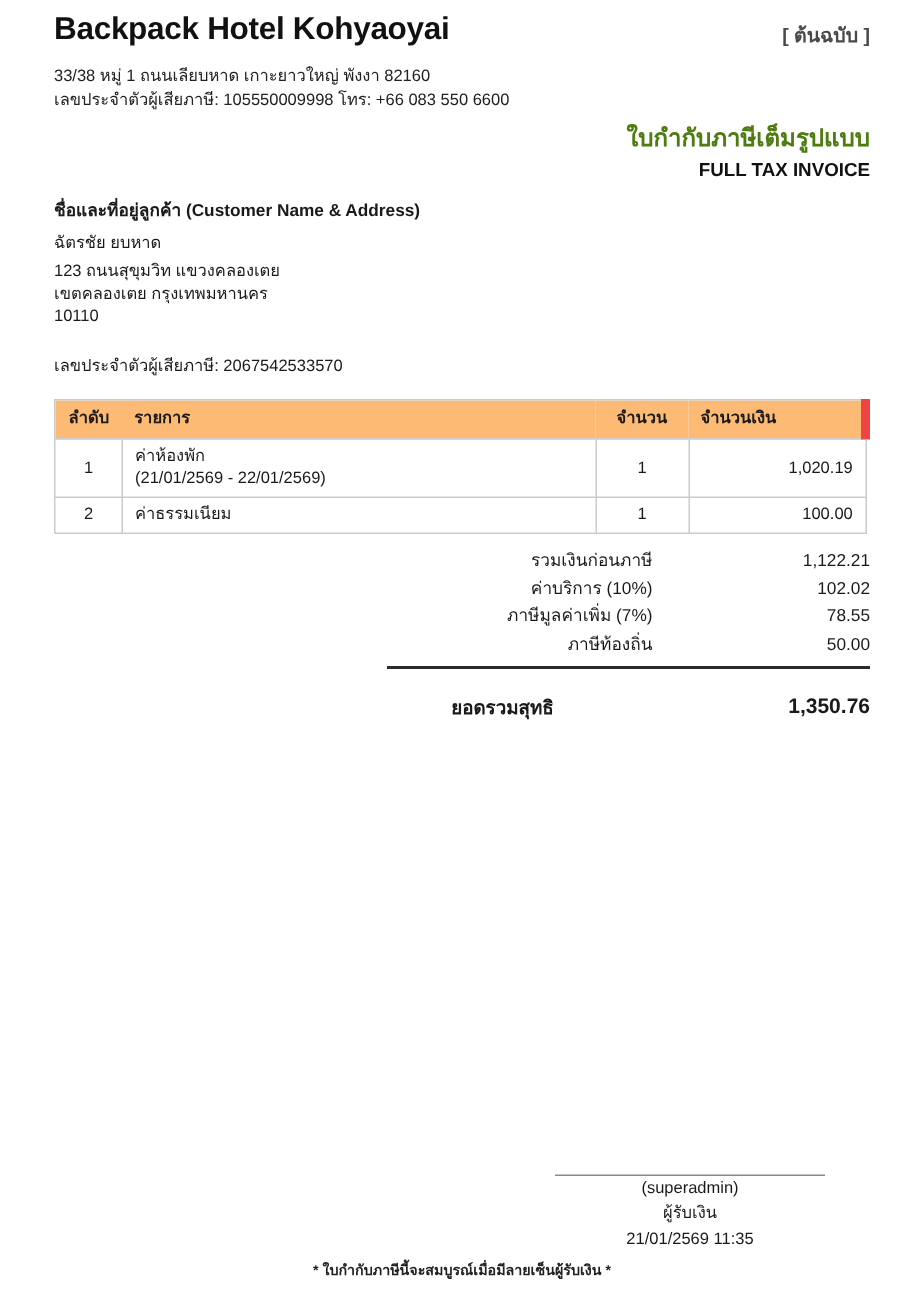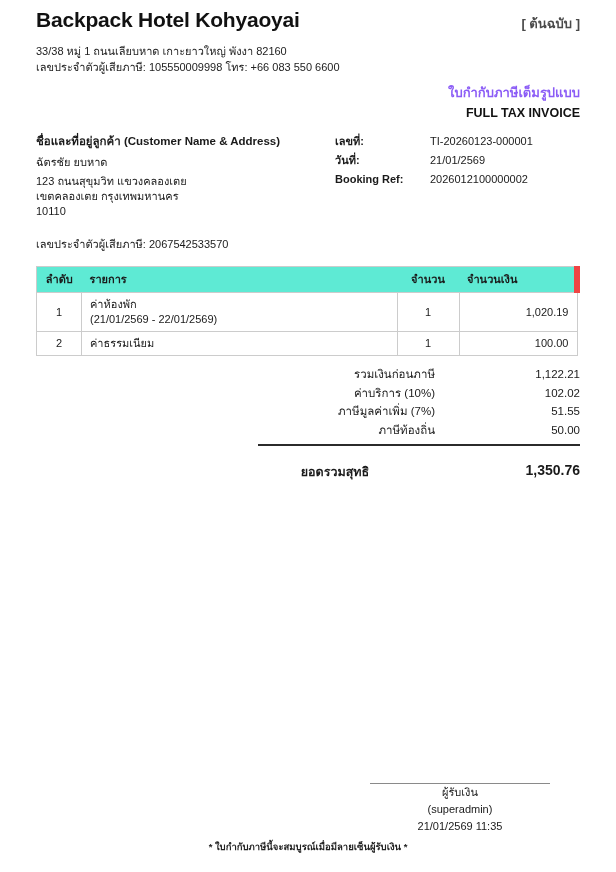--- a/index.html
+++ b/index.html
@@ -16,37 +16,37 @@
     background: #ffffff;
     padding: 8px 36px 0 36px;
     overflow: hidden;
   }
   
   .top-row { display: flex; justify-content: space-between; align-items: flex-start; }
   .hotel-name { font-size: 21px; font-weight: 700; color: #111; letter-spacing: -0.2px; }
   .copy-badge { font-size: 13px; font-weight: 700; color: #4a4a4a; margin-top: 5px; }
   .seller-address { margin-top: 9px; line-height: 16px; color: #222; }
   .doc-title { text-align: right; margin-top: 6px; }
-  .doc-title-th { font-size: 13px; font-weight: 700; line-height: 24px; color: #8b5cf6; }
+  .doc-title-th { font-size: 16px; font-weight: 700; line-height: 24px; color: #4d7c0f; }
   .doc-title-en { font-size: 12.5px; font-weight: 700; line-height: 16px; color: #111; }
   
   .info-row { display: flex; margin-top: 11px; }
   .customer-block { width: 299px; }
   .cust-section-label { font-size: 11.5px; font-weight: 700; line-height: 18px; margin-bottom: 3px; }
   .cust-name { line-height: 18px; margin-bottom: 3px; }
   .cust-addr { line-height: 15px; }
   .meta-block { flex: 1; }
   .meta-row { display: flex; line-height: 19px; }
   .meta-label { width: 95px; font-weight: 700; }
   .meta-value { flex: 1; }
   .cust-taxid { margin-top: 17px; line-height: 16px; }
   
   table.items { width: 100%; border-collapse: collapse; margin-top: 14px; font-size: 11px; }
   table.items thead th {
-    background: #5eead4;
+    background: #fdba74;
     font-weight: 700;
     text-align: left;
     padding: 5px 8px;
     border-top: 1px solid #ccc;
     border-bottom: 1px solid #ccc;
     line-height: 15px;
   }
   table.items thead th:first-child { border-left: 1px solid #ccc; text-align: center; }
   table.items thead th:last-child { border-right: 6px solid #ef4444; }
   table.items thead th.col-qty { text-align: center; }
@@ -102,34 +102,20 @@
   <div class="info-row">
     <div class="customer-block">
       <div class="cust-section-label">ชื่อและที่อยู่ลูกค้า (Customer Name &amp; Address)</div>
       <div class="cust-name">ฉัตรชัย ยบหาด</div>
       <div class="cust-addr">
         <div>123 ถนนสุขุมวิท แขวงคลองเตย</div>
         <div>เขตคลองเตย กรุงเทพมหานคร</div>
         <div>10110</div>
       </div>
     </div>
-    <div class="meta-block">
-      <div class="meta-row">
-        <div class="meta-label">เลขที่:</div>
-        <div class="meta-value">TI-20260123-000001</div>
-      </div>
-      <div class="meta-row">
-        <div class="meta-label">วันที่:</div>
-        <div class="meta-value">21/01/2569</div>
-      </div>
-      <div class="meta-row">
-        <div class="meta-label">Booking Ref:</div>
-        <div class="meta-value">2026012100000002</div>
-      </div>
-    </div>
   </div>
 
   <div class="cust-taxid">เลขประจำตัวผู้เสียภาษี: 2067542533570</div>
 
   <table class="items">
     <colgroup>
       <col style="width:45px">
         <col>
         <col style="width:62px">
         <col style="width:118px">
@@ -168,35 +154,35 @@
     <div class="totals-row">
       <div class="t-label">รวมเงินก่อนภาษี</div>
       <div class="t-value">1,122.21</div>
     </div>
     <div class="totals-row">
       <div class="t-label">ค่าบริการ (10%)</div>
       <div class="t-value">102.02</div>
     </div>
     <div class="totals-row">
       <div class="t-label">ภาษีมูลค่าเพิ่ม (7%)</div>
-      <div class="t-value">51.55</div>
+      <div class="t-value">78.55</div>
     </div>
     <div class="totals-row">
       <div class="t-label">ภาษีท้องถิ่น</div>
       <div class="t-value">50.00</div>
     </div>
     <div class="totals-rule"></div>
     <div class="grand-row">
       <div class="t-label-grand">ยอดรวมสุทธิ</div>
       <div class="t-value-grand">1,350.76</div>
     </div>
   </div>
 
   <div class="signature-block">
     <div class="sig-line"></div>
+    <div class="sig-text">(superadmin)</div>
     <div class="sig-text">ผู้รับเงิน</div>
-    <div class="sig-text">(superadmin)</div>
     <div class="sig-text">21/01/2569 11:35</div>
   </div>
 
   <div class="footnote">* ใบกำกับภาษีนี้จะสมบูรณ์เมื่อมีลายเซ็นผู้รับเงิน *</div>
 
 </div>
 
 </body></html>

